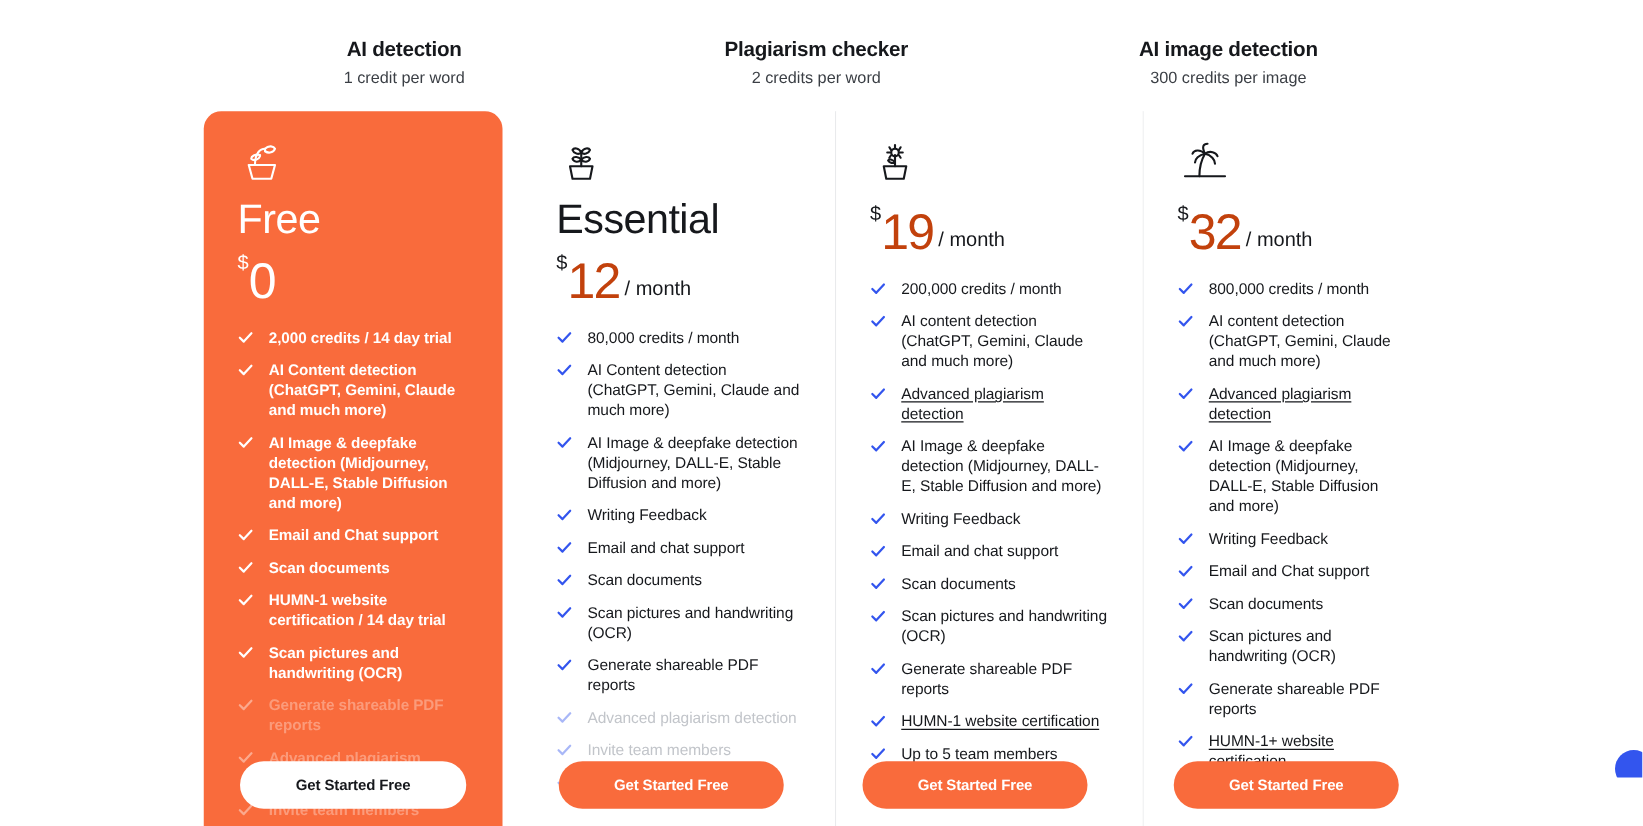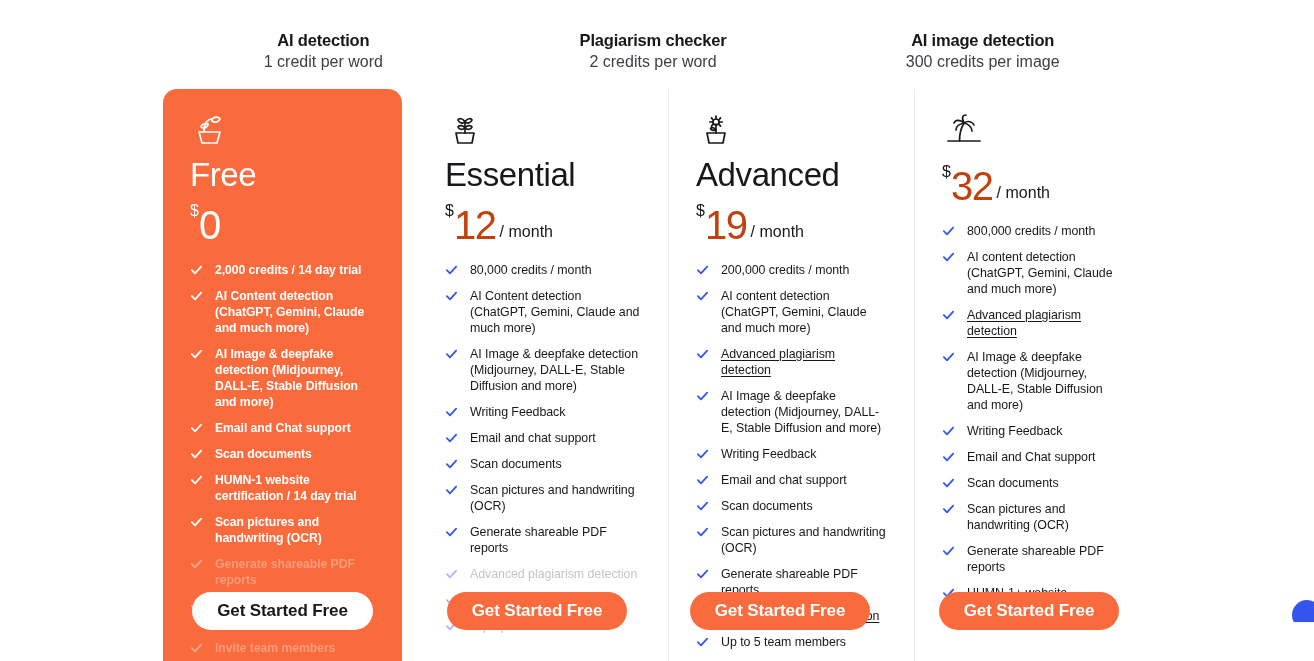--- a/index.html
+++ b/index.html
@@ -35,21 +35,21 @@
     padding-top: 2px;
   }
   .credit-card .c-title {
     font-size: 16.5px;
     font-weight: bold;
     color: #16181c;
     letter-spacing: -0.2px;
     line-height: 20px;
   }
   .credit-card .c-sub {
-    font-size: 16px;
+    font-size: 13px;
     color: #3b3f45;
     margin-top: 4px;
     line-height: 16px;
   }
 
   
   .plans-row {
     position: absolute;
     left: 0px; top: 89px;
     width: 1314px; height: 572px;
@@ -156,26 +156,26 @@
   }
   .feature.link .ftext { text-decoration: underline; text-underline-offset: 2px; }
   .feature.off .ftext { color: #c2c5ca; }
   .plan.free .feature.off .ftext { color: #fb9b7b; }
   .feature.off .tick svg { opacity: 0.42; }
 
   
   .cta {
     position: absolute;
     left: 29px;
-    bottom: 31px;
+    bottom: 14px;
     width: 181px;
     height: 38px;
     border: none;
     border-radius: 19px;
-    font-size: 17px;
+    font-size: 12px;
     font-weight: bold;
     letter-spacing: -0.1px;
     cursor: pointer;
     font-family: "Liberation Sans", sans-serif;
     background: #f96b3c;
     color: #ffffff;
   }
   .plan.free .cta { background: #ffffff; color: #16181c; }
   .plan.essential .cta { left: 29px; width: 180px; }
   .plan.advanced  .cta { left: 21px; width: 180px; }
@@ -442,21 +442,20 @@
           <path d="M24.5 6.8 L23.2 8.9"></path>
           <path d="M26.2 11 H23.5"></path>
           <path d="M24.5 15.2 L23.2 13.2"></path>
           <path d="M15.5 6.8 L16.8 8.9"></path>
           <path d="M13.8 11 H16.5"></path>
           <path d="M15.5 15.2 L16.8 13.2"></path>
           <path d="M20 19 C18 16, 15 16, 14.5 17.5 C15.5 19.5, 18.5 19.8, 20 19 Z"></path>
           <path d="M11 22 H29 L27 32 H13 Z"></path>
         </svg>
       </span>
-      <div class="plan-name">Advanced</div>
       <div class="price-line">
         <span class="price-cur">$</span>
         <span class="price-val">19</span>
         <span class="price-per">/ month</span>
       </div>
       <ul class="features">
           <li class="feature">
             <span class="tick">
               <svg viewBox="0 0 14 14" fill="none" stroke="#3355ee" stroke-width="1.9" stroke-linecap="round" stroke-linejoin="round">
                 <path d="M2 6.6 L5.4 10 L12 2.8"></path>

